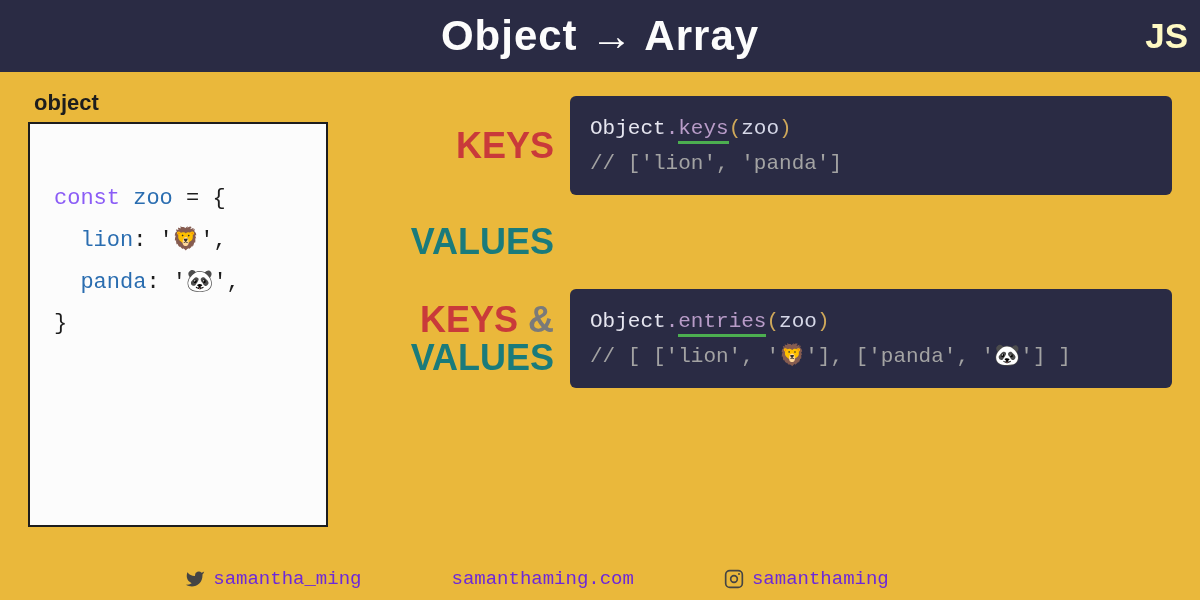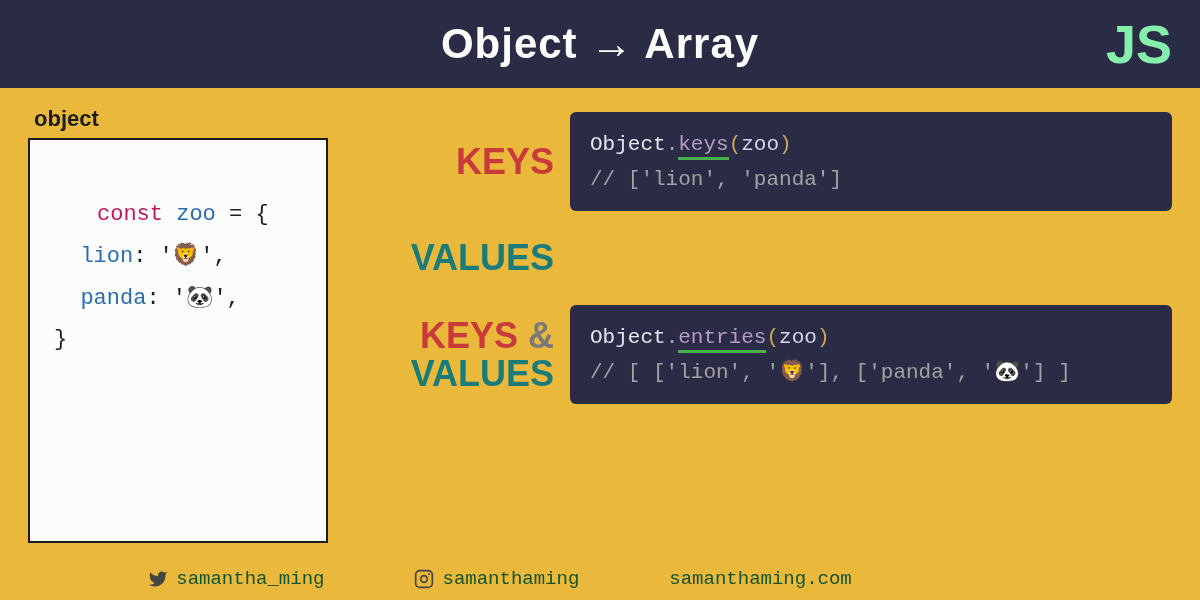--- a/index.html
+++ b/index.html
@@ -5,39 +5,39 @@
 * { margin: 0; padding: 0; box-sizing: border-box; }
 body {
   width: 1200px;
   height: 600px;
   background: #eab83b;
   font-family: 'Segoe UI', Arial, sans-serif;
   overflow: hidden;
 }
 .header {
   width: 100%;
-  height: 88px;
+  height: 72px;
   background: #2a2b44;
   display: flex;
   align-items: center;
   justify-content: center;
   position: relative;
 }
 .header-title {
   color: #fcfcfc;
   font-size: 42px;
   font-weight: 900;
   font-family: 'Arial Black', Arial, sans-serif;
   letter-spacing: 1px;
 }
 .header-lang {
   position: absolute;
-  right: 28px;
-  color: #86efac;
-  font-size: 54px;
+  right: 12px;
+  color: #fef9c3;
+  font-size: 35px;
   font-weight: 700;
   font-family: Arial, sans-serif;
 }
 .content {
   display: flex;
   padding: 18px 28px 0 28px;
   gap: 48px;
 }
 .left {
   width: 308px;
@@ -57,21 +57,21 @@
   width: 300px;
   height: 405px;
   padding: 54px 18px 18px 24px;
 }
 .code-box pre {
   font-family: 'Consolas', 'Courier New', monospace;
   font-size: 22px;
   line-height: 1.9;
   color: #1d1d1d;
 }
-.kw-const { color: #be185d; margin-left: 43px; }
+.kw-const { color: #8b5cf6; }
 .kw-var { color: #2a6db0; }
 .right {
   flex: 1;
   display: flex;
   flex-direction: column;
   gap: 28px;
   padding-top: 6px;
 }
 .row {
   display: flex;
@@ -107,23 +107,24 @@
 .tk-arg { color: #d6d8e8; }
 .tk-comment { color: #a3a3a3; }
 .footer {
   position: absolute;
   width: 1000px;
   bottom: 10px;
   display: flex;
   align-items: center;
   justify-content: center;
   gap: 90px;
-  color: #14532d;
+  color: #6d28d9;
   font-family: 'Consolas', 'Courier New', monospace;
   font-size: 19px;
+  margin-left: 37px;
 }
 .foot-item { display: flex; align-items: center; gap: 8px; }
 .foot-item svg { width: 20px; height: 20px; fill: #444; }
 </style>
 </head>
 <body>
 
 <div class="header">
   <div class="header-title">Object → Array</div>
   <div class="header-lang">JS</div>
@@ -173,23 +174,23 @@
 </div>
 
 <div class="footer">
   <div class="foot-item">
     <svg viewBox="0 0 24 24">
         <path d="M23 3a10.9 10.9 0 01-3.14 1.53 4.48 4.48 0 00-7.86 3v1A10.66 10.66 0 013 4s-4 9 5 13a11.64 11.64 0 01-7 2c9 5 20 0 20-11.5a4.5 4.5 0 00-.08-.83A7.72 7.72 0 0023 3z"></path>
       </svg>
     <span>samantha_ming</span>
   </div>
   <div class="foot-item">
+    <span>samanthaming.com</span>
+  </div>
+  <div class="foot-item">
     <svg viewBox="0 0 24 24">
         <rect x="2" y="2" width="20" height="20" rx="5" ry="5" fill="none" stroke="#444" stroke-width="2"></rect>
         <circle cx="12" cy="12" r="4" fill="none" stroke="#444" stroke-width="2"></circle>
         <circle cx="18" cy="6" r="1.2"></circle>
       </svg>
     <span>samanthaming</span>
   </div>
-  <div class="foot-item">
-    <span>samanthaming.com</span>
-  </div>
 </div>
 
 </body></html>

